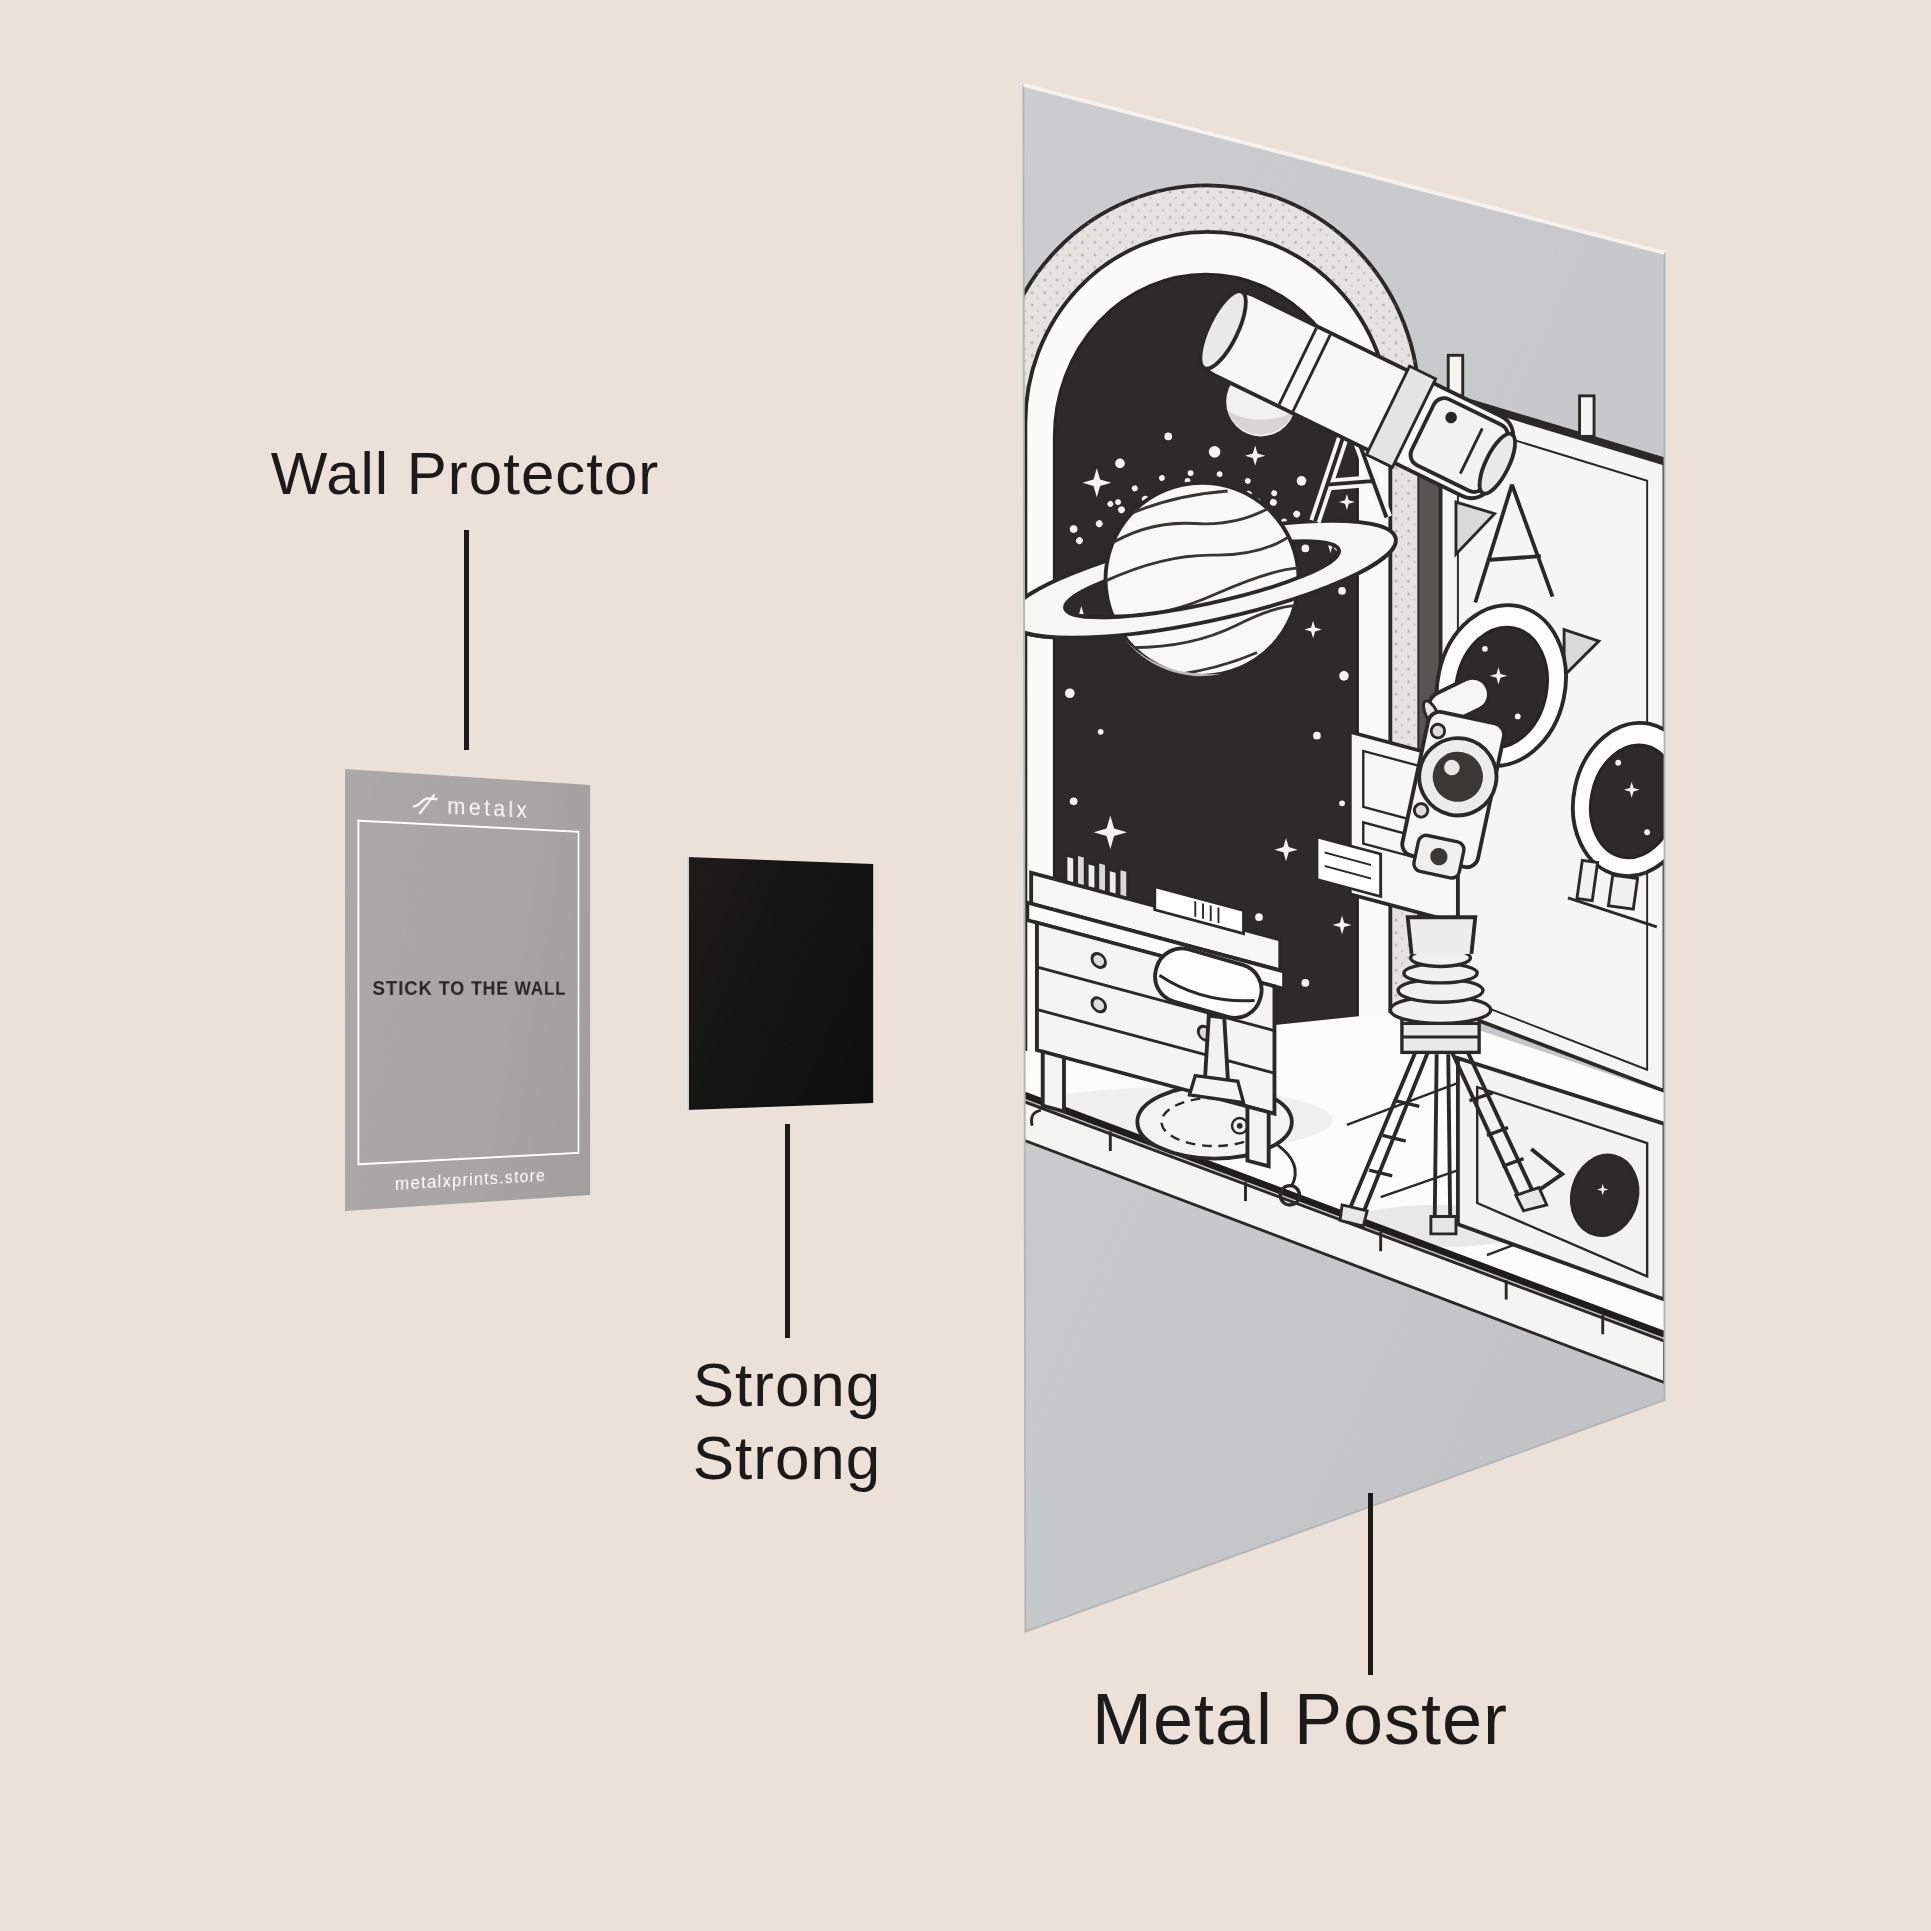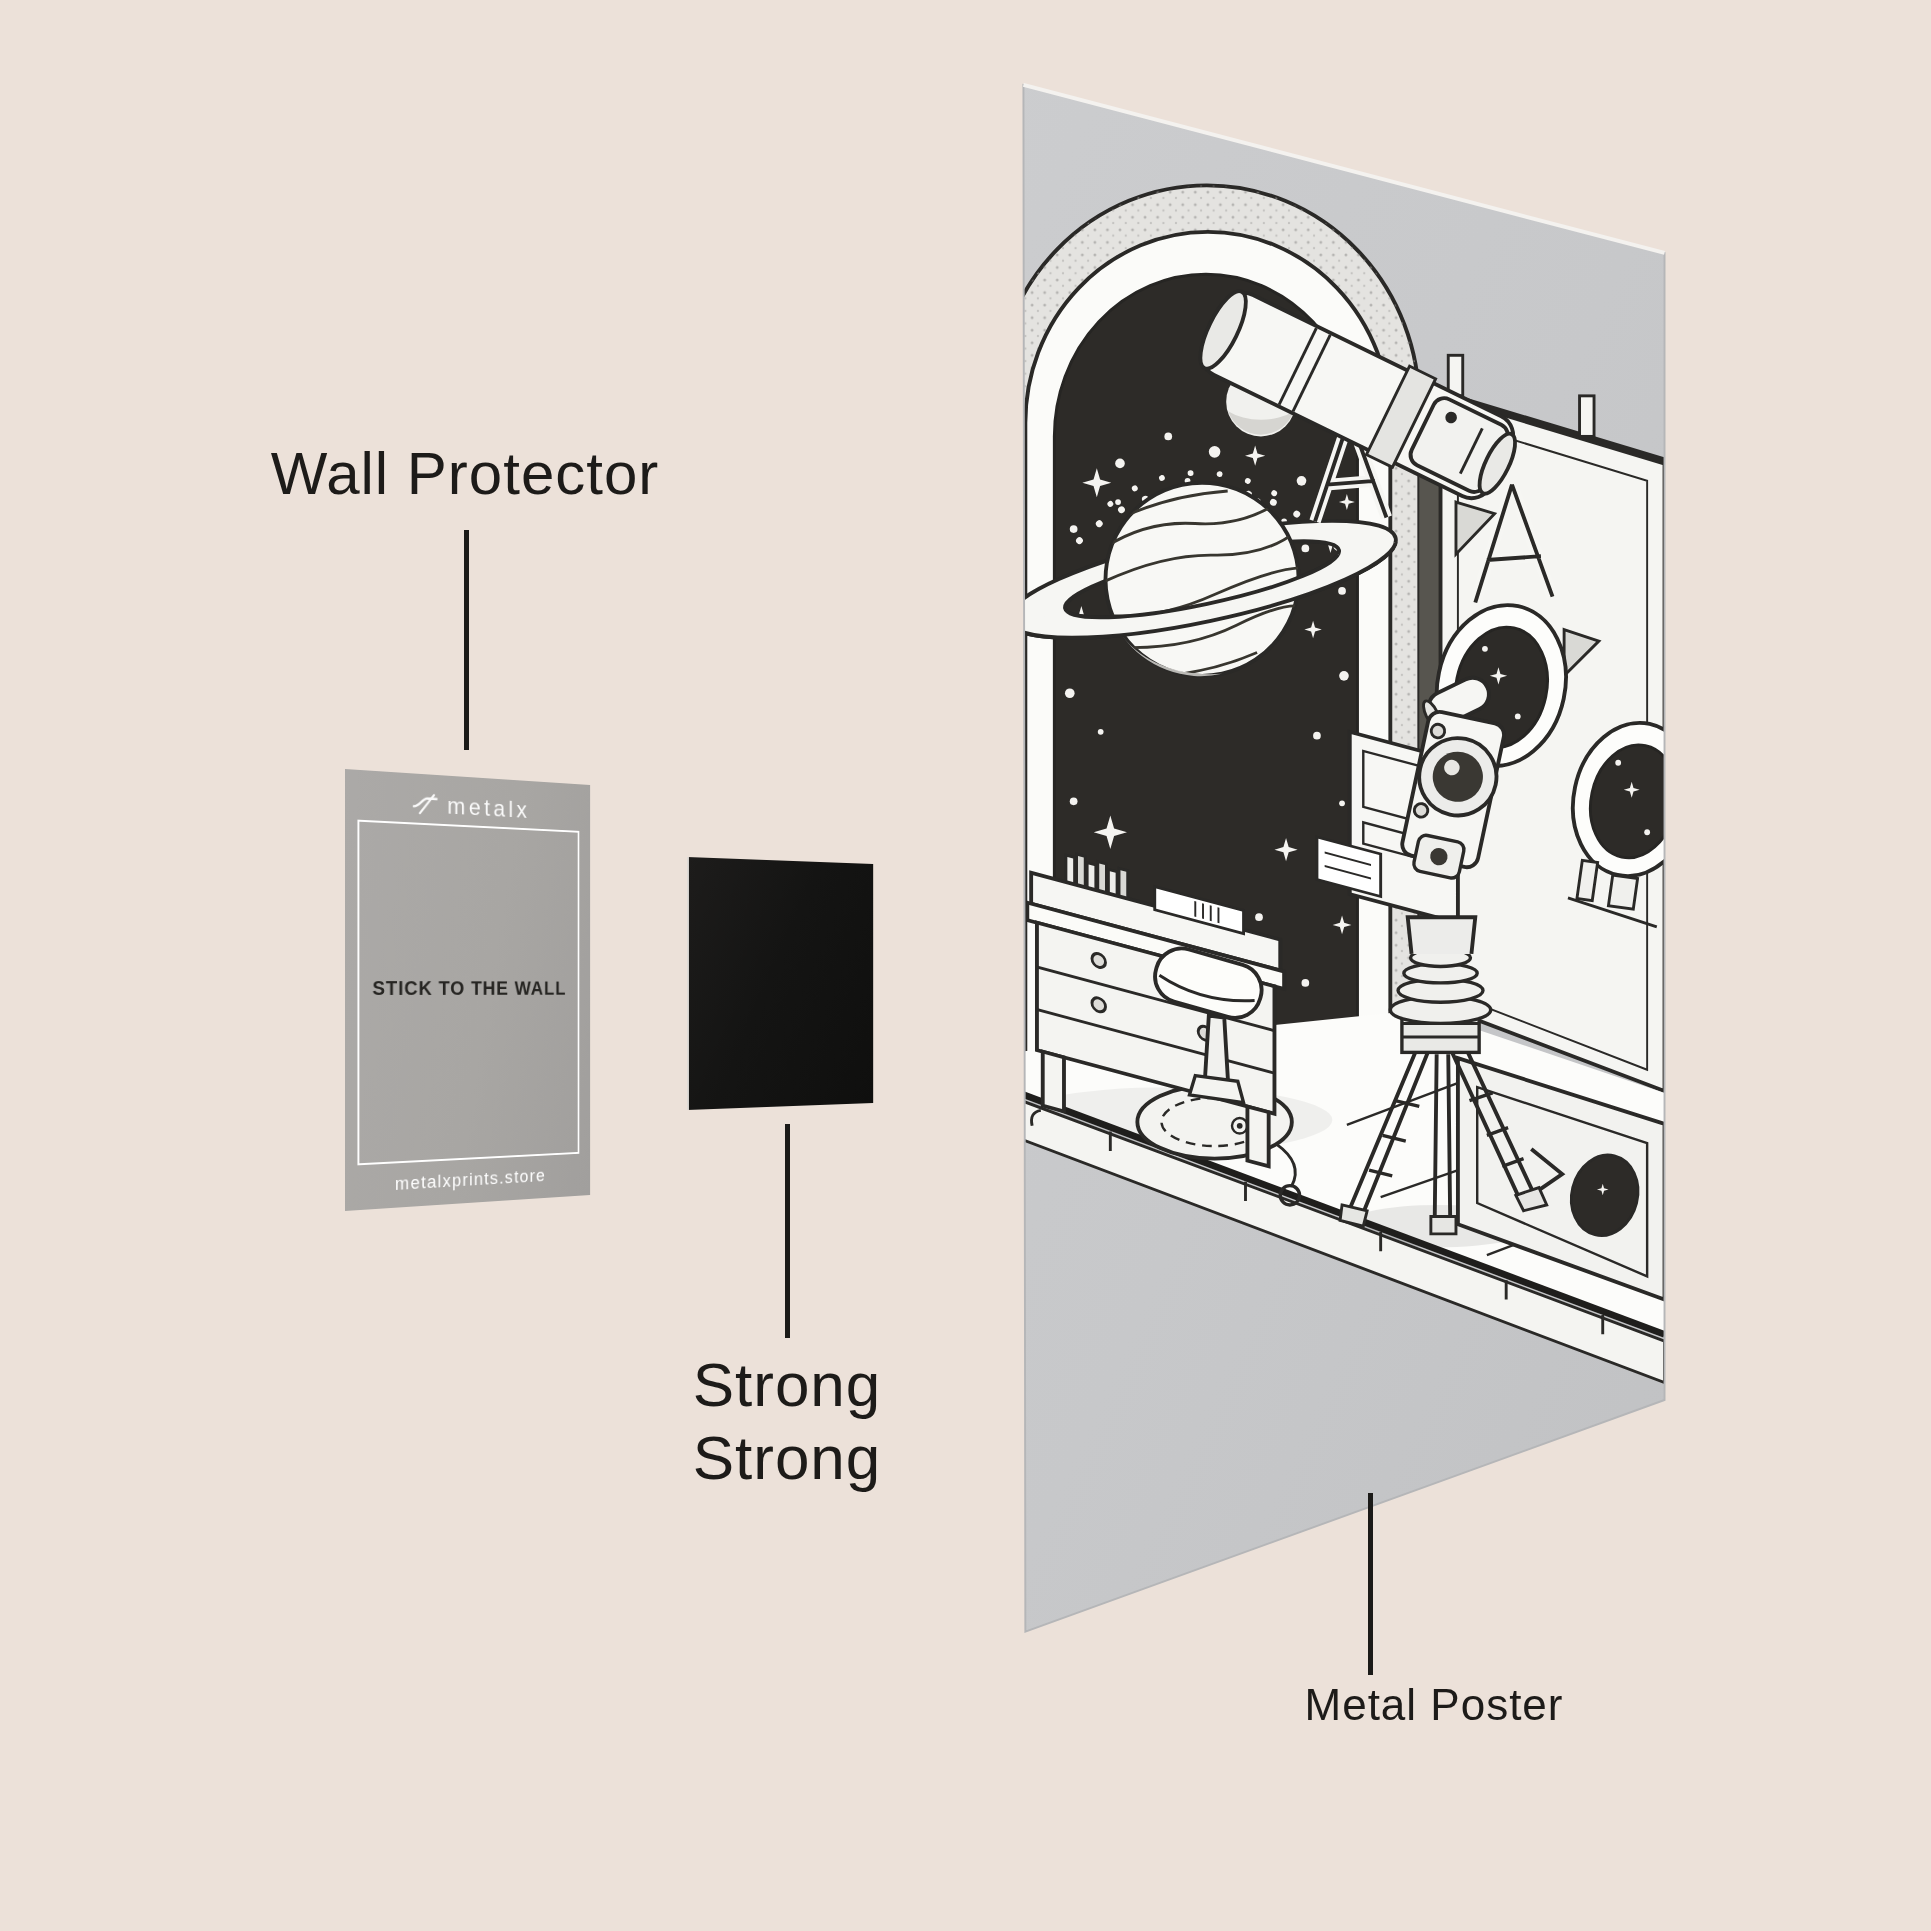--- a/index.html
+++ b/index.html
@@ -17,21 +17,21 @@
     position:absolute;
     color:#1d1b19;
     text-align:center;
     transform:translateX(-50%);
     letter-spacing:1px;
     white-space:nowrap;
     line-height:1.05;
   }
   .label-wall{left:465px;top:442px;font-size:60px;}
   .label-strong{left:787px;top:1348px;font-size:62px;line-height:73px;white-space:normal;width:502px;}
-  .label-poster{left:1434px;top:1682px;font-size:44px;}
+  .label-poster{left:1300px;top:1682px;font-size:72px;}
 
   .leader{
     position:absolute;width:4.8px;background:#1b1a18;
   }
   .leader-wall{left:464px;top:530px;height:220px;}
   .leader-magnet{left:785px;top:1124px;height:214px;}
   .leader-poster{left:1368px;top:1493px;height:182px;}
 
   
   .card{

